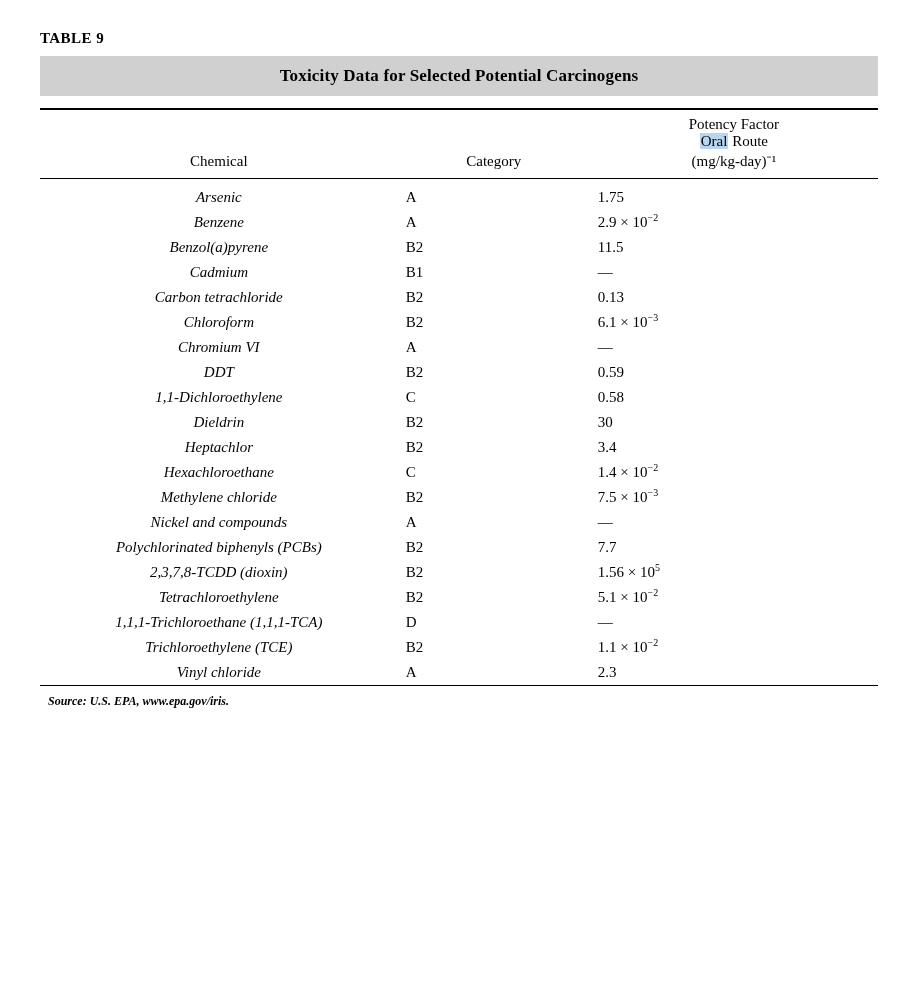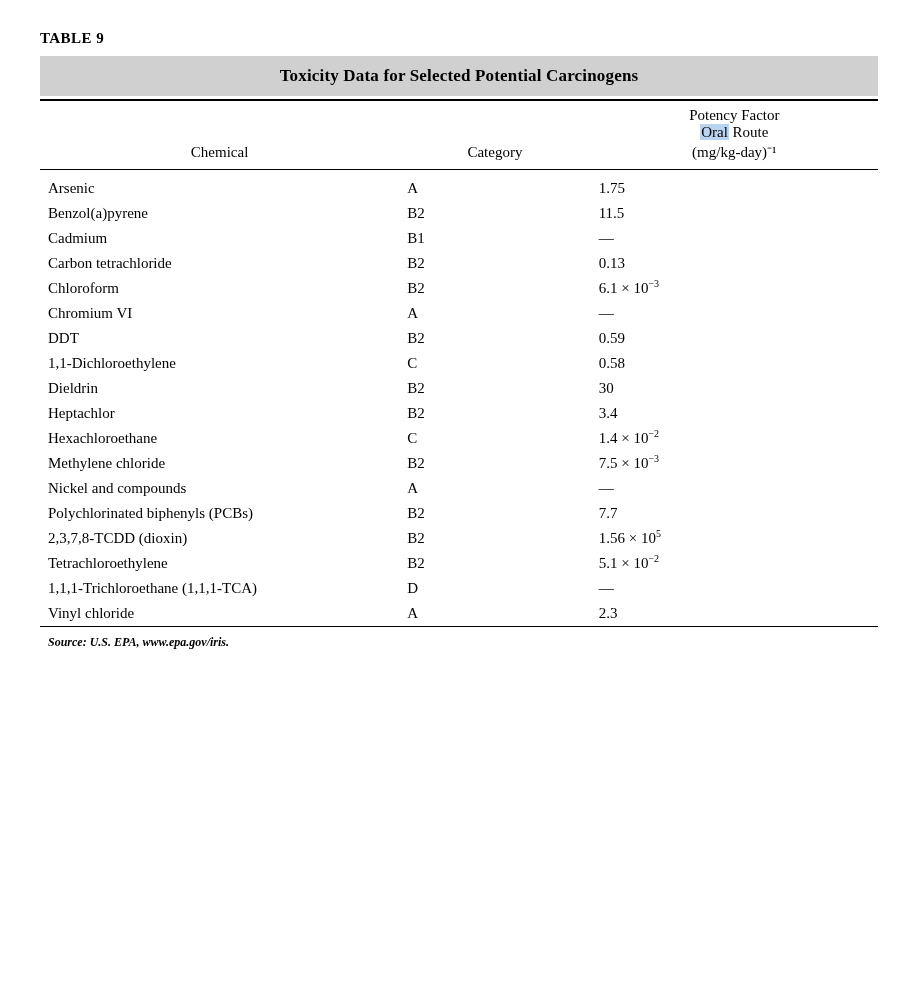--- a/index.html
+++ b/index.html
@@ -21,21 +21,21 @@
     .table-label {
       font-size: 15px;
       font-weight: bold;
       margin-bottom: 9px;
       letter-spacing: 0.03em;
     }
 
     .table-title-box {
       background-color: #d0d0d0;
       padding: 10px 16px;
-      margin-bottom: 3px;
+      margin-bottom: 12px;
     }
 
     .table-title-box h2 {
       font-size: 17px;
       font-weight: bold;
       text-align: center;
       letter-spacing: 0.01em;
     }
 
     table {
@@ -59,21 +59,22 @@
       white-space: nowrap;
     }
 
     tbody tr td {
       padding: 4px 8px;
       font-size: 15px;
       vertical-align: top;
     }
 
     tbody tr td.col-chemical {
-      text-align: left;
+      text-align: center;
+      font-style: italic;
     }
 
     tbody tr td.col-category {
       text-align: left;
     }
 
     tbody tr td.col-potency {
       text-align: left;
       white-space: nowrap;
     }
@@ -130,20 +131,25 @@
       </th>
     </tr>
   </thead>
   <tbody id="table-body">
   <tr class="first-data-row">
         <td class="col-chemical">Arsenic</td>
         <td class="col-category">A</td>
         <td class="col-potency">1.75</td>
       </tr>
       <tr>
+        <td class="col-chemical">Benzene</td>
+        <td class="col-category">A</td>
+        <td class="col-potency">2.9 × 10<sup>−2</sup></td>
+      </tr>
+      <tr>
         <td class="col-chemical">Benzol(a)pyrene</td>
         <td class="col-category">B2</td>
         <td class="col-potency">11.5</td>
       </tr>
       <tr>
         <td class="col-chemical">Cadmium</td>
         <td class="col-category">B1</td>
         <td class="col-potency">—</td>
       </tr>
       <tr>
@@ -208,20 +214,25 @@
       </tr>
       <tr>
         <td class="col-chemical">Tetrachloroethylene</td>
         <td class="col-category">B2</td>
         <td class="col-potency">5.1 × 10<sup>−2</sup></td>
       </tr>
       <tr>
         <td class="col-chemical">1,1,1-Trichloroethane (1,1,1-TCA)</td>
         <td class="col-category">D</td>
         <td class="col-potency">—</td>
+      </tr>
+      <tr>
+        <td class="col-chemical">Trichloroethylene (TCE)</td>
+        <td class="col-category">B2</td>
+        <td class="col-potency">1.1 × 10<sup>−2</sup></td>
       </tr>
       <tr>
         <td class="col-chemical">Vinyl chloride</td>
         <td class="col-category">A</td>
         <td class="col-potency">2.3</td>
       </tr>
     </tbody>
   <tfoot>
     <tr>
       <td colspan="3">Source: U.S. EPA, www.epa.gov/iris.</td>

